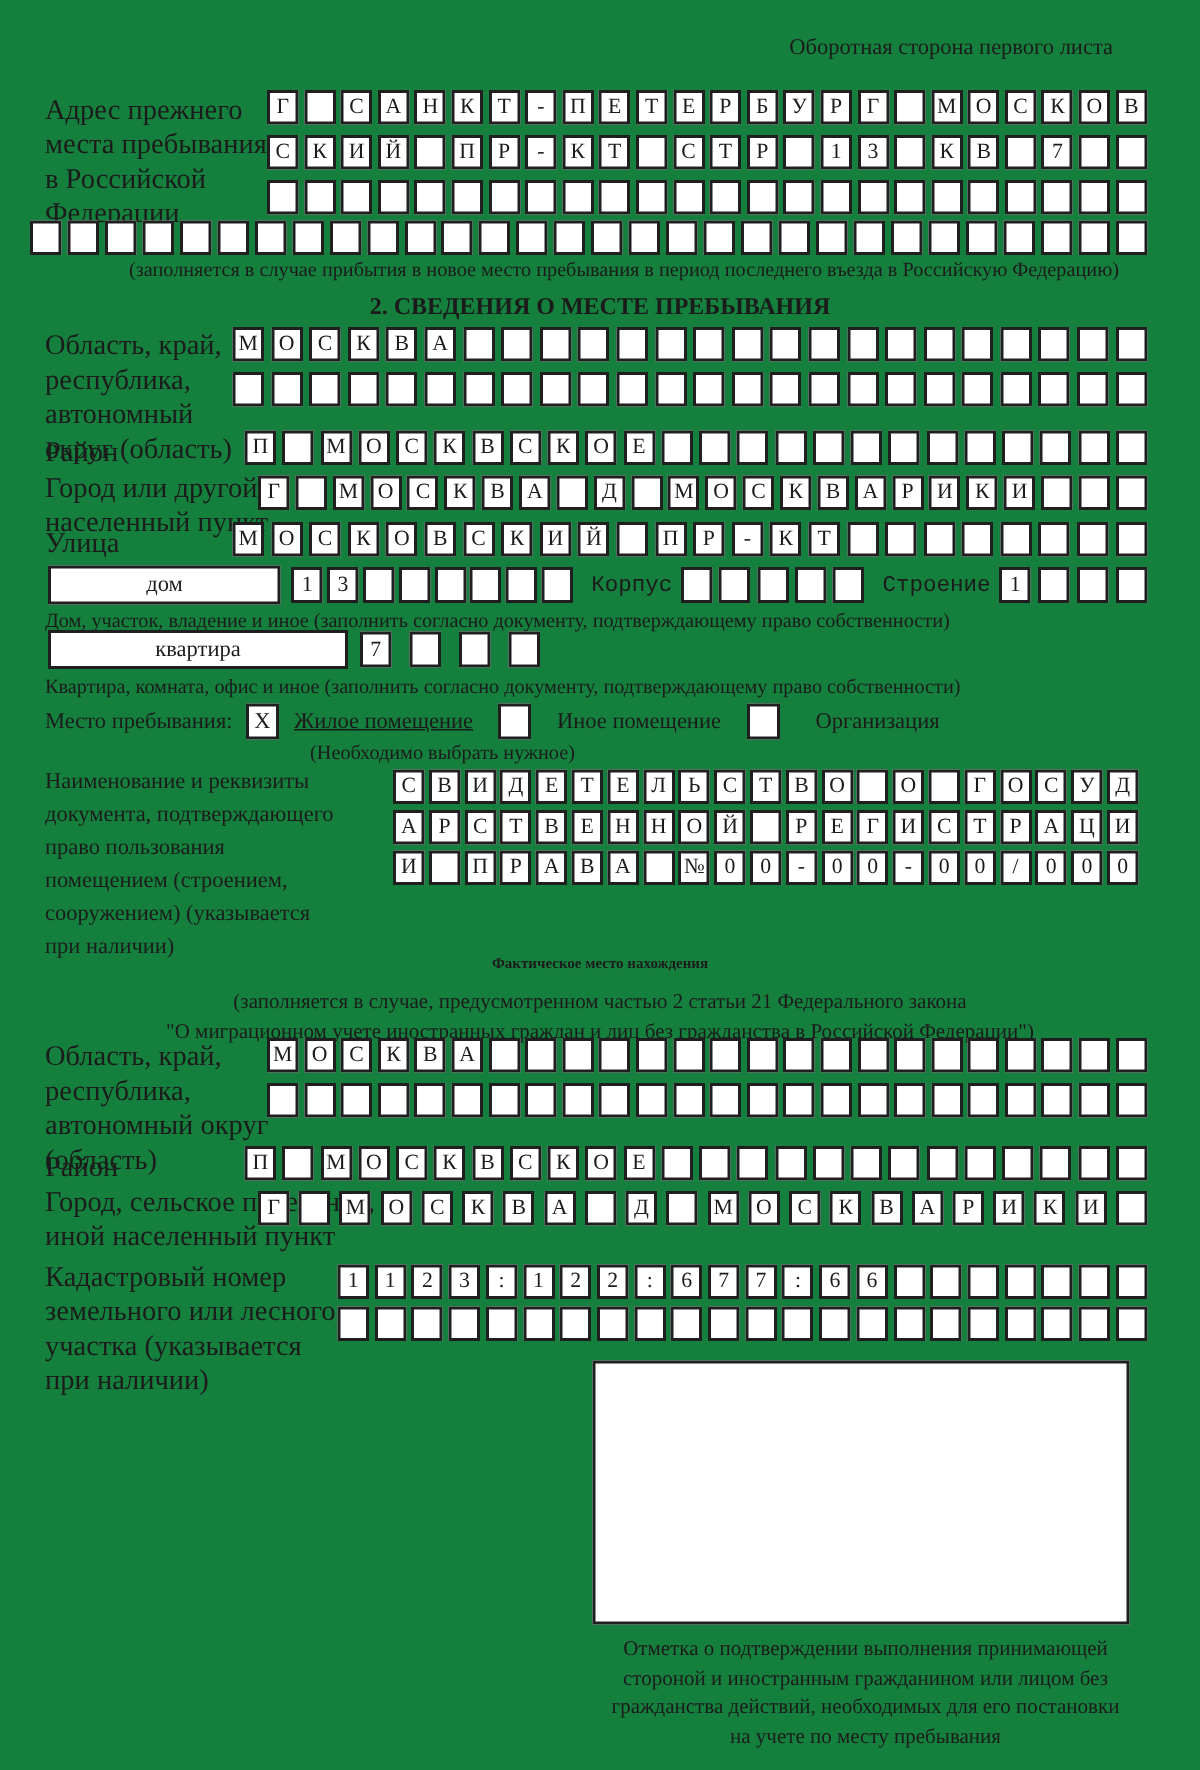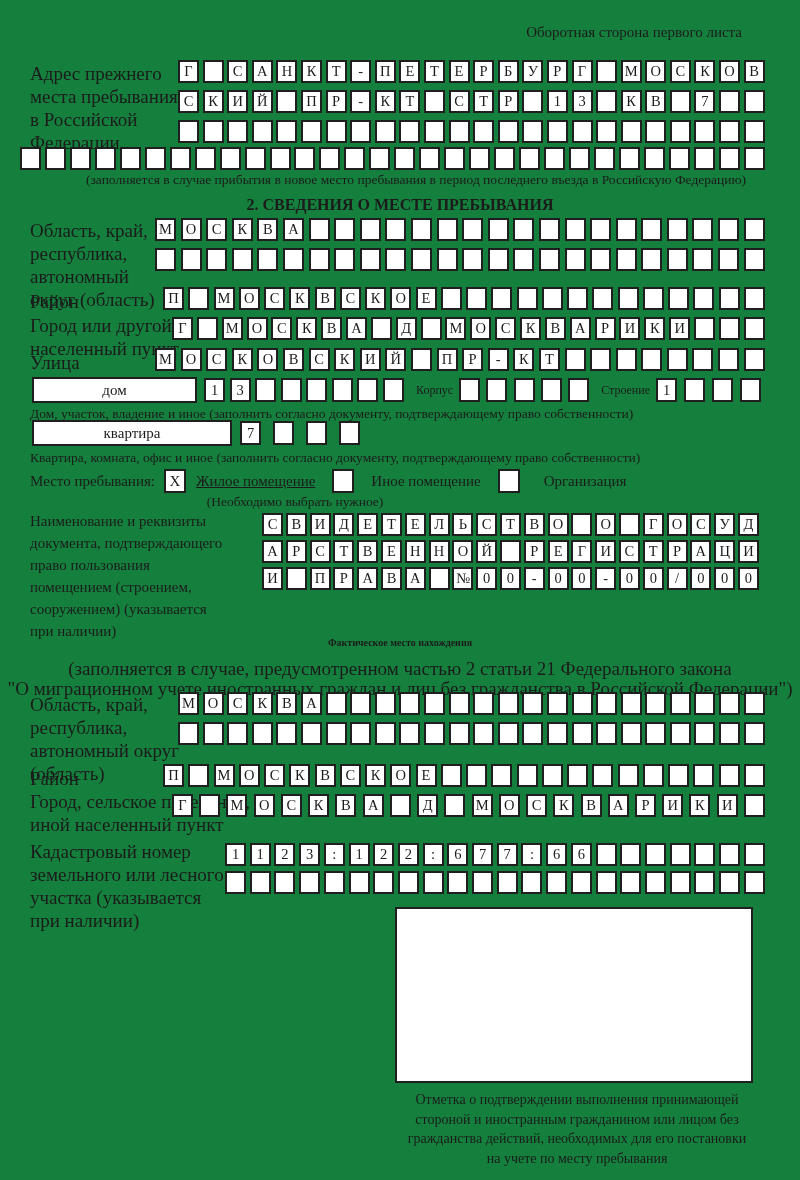--- a/index.html
+++ b/index.html
@@ -43,31 +43,31 @@
   .chk{
     box-sizing:border-box;display:inline-flex;align-items:center;justify-content:center;
     width:22px;height:24px;border:2px solid #1f1f1f;background:#fff;
     font-size:15px;vertical-align:middle;
   }
 
   
   #house-row{display:flex;align-items:center;height:26px;}
   #house-row .crow{height:24px;}
   #house-row .cell{height:24px;}
-  .inl{font-size:12px;white-space:nowrap;}
+  .inl{font-size:15px;white-space:nowrap;font-family:Liberation Mono, monospace;}
 
   #apt-row{display:flex;align-items:center;height:26px;}
   #apt-row .crow{height:24px;}
   #apt-row .cell{height:24px;}
 
   #stay-row{display:flex;align-items:center;font-size:15px;}
 
   #stamp-box{box-sizing:border-box;border:2px solid #1f1f1f;background:#fff;}
   #stamp-note{font-size:14px;line-height:19.5px;text-align:center;}
-  #act-note{font-size:19px;line-height:20px;}
+  #act-note{font-size:14px;line-height:20px;}
   #hdr-note{font-size:15px;}
 </style>
 </head>
 <body>
 
 <div class="page">
 
   <div id="hdr-note" class="abs" style="top:24px;right:58px;">Оборотная сторона первого листа</div>
 
   <div class="abs lbl" style="top:62px;left:30px;">

